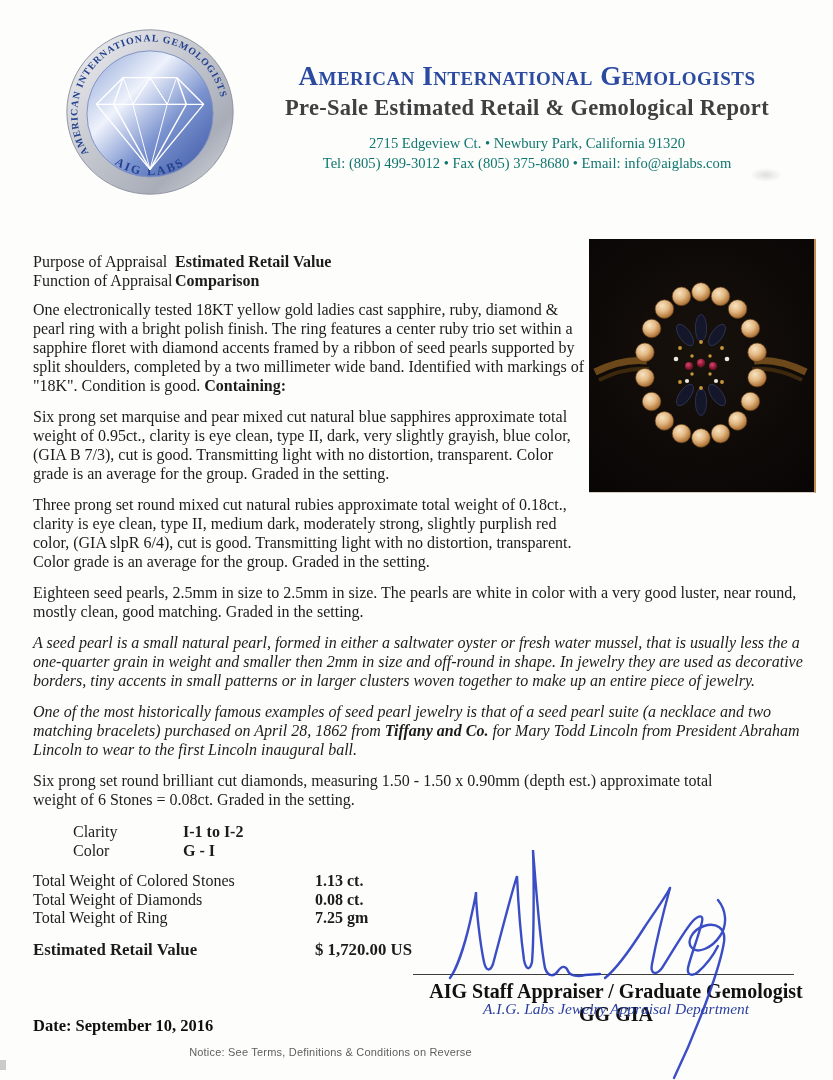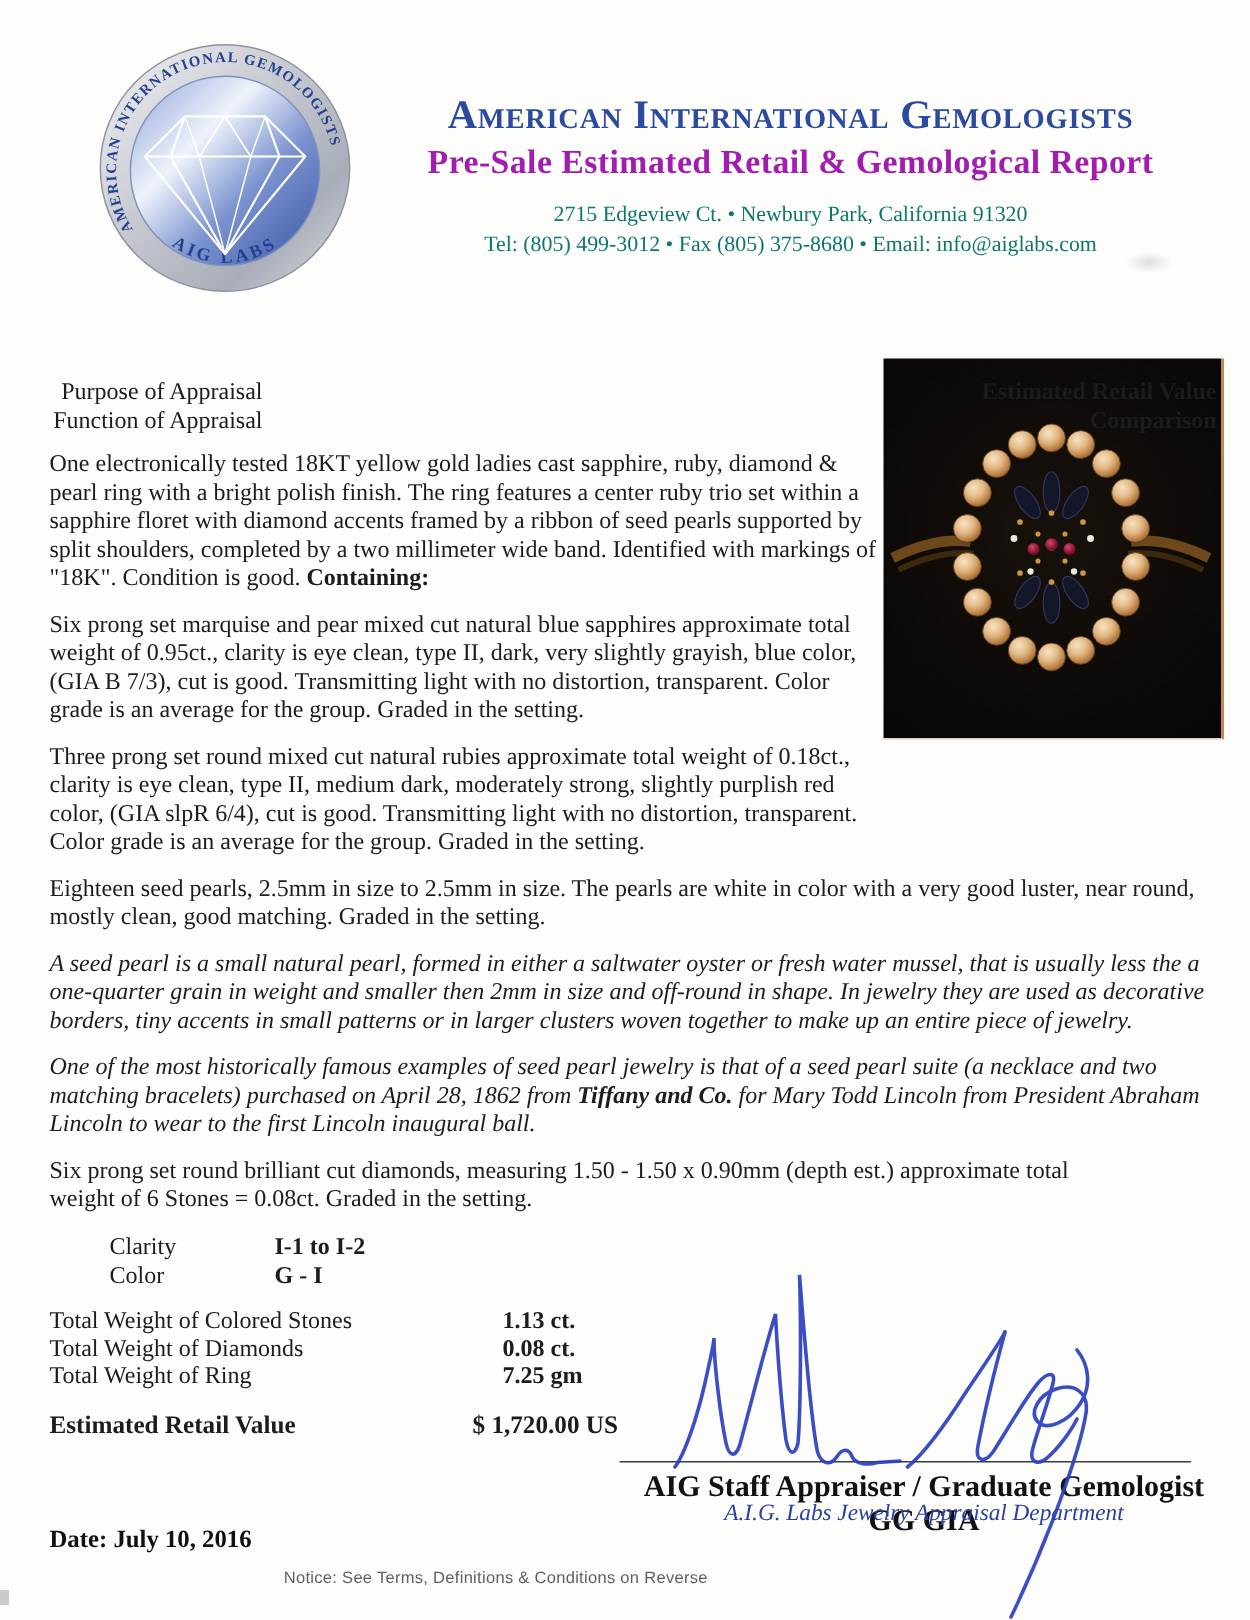--- a/index.html
+++ b/index.html
@@ -4,47 +4,47 @@
 <style>
   html,body{margin:0;padding:0;}
   body{width:833px;height:1080px;background:#ffffff;position:relative;
        font-family:"Liberation Serif", serif; color:#1c1c1c; overflow:hidden;}
   .page{position:absolute;inset:0;background:#fdfdfc;}
 
   
   .logo{position:absolute;left:62px;top:26px;width:176px;height:172px;}
   .header-text{position:absolute;left:243px;top:62px;width:568px;text-align:center;}
   .org-name{font-variant:small-caps;font-weight:600;font-size:27px;letter-spacing:.5px;color:#2b4aa0;line-height:1.1;}
-  .report-title{margin-top:3px;font-weight:bold;font-size:22.5px;letter-spacing:.3px;color:#a21caf;}
+  .report-title{margin-top:3px;font-weight:bold;font-size:22.5px;letter-spacing:.3px;color:#404040;}
   .addr{margin-top:12px;font-size:14.6px;line-height:1.38;color:#0f766e;}
 
   
   .photo{position:absolute;left:589px;top:239px;width:225px;height:253px;
          background:radial-gradient(circle at 50% 45%, #18120c 0%, #0d0907 65%, #080605 100%);
          border-right:2px solid #c08b4f; border-bottom:1px solid #d8cdbf;}
   .photo svg{display:block;}
 
   
   .main{position:absolute;left:33px;top:252px;width:778px;}
-  .info-row{display:grid;grid-template-columns:142px 1fr;font-size:16px;line-height:19px;text-align:right;}
+  .info-row{display:grid;grid-template-columns:142px 1fr;font-size:16px;line-height:19px;}
   .info-row .val{font-weight:bold;}
   .main p{margin:12px 0 0 0;font-size:16px;line-height:19px;}
   .main p.first{margin-top:10px;}
   .narrow{width:553px;}
   .ital{font-style:italic;font-size:15.6px;line-height:19.5px;}
   .diamond-para{width:706px;}
   .bold{font-weight:bold;}
 
   
   .grades{position:absolute;left:33px;top:822px;font-size:16px;line-height:19px;}
   .grades .row{display:grid;grid-template-columns:110px 1fr;margin-left:40px;}
   .grades .val{font-weight:bold;}
   .weights{position:absolute;left:33px;top:872px;font-size:16px;line-height:18.5px;}
   .weights .row{display:grid;grid-template-columns:282px 1fr;}
-  .weights .val{font-weight:bold;margin-left:20px;}
+  .weights .val{font-weight:bold;}
   .retail{position:absolute;left:33px;top:940px;font-size:16.8px;font-weight:bold;
           display:grid;grid-template-columns:282px 1fr;width:500px;}
 
   
   .sig-line{position:absolute;left:413px;top:974px;width:381px;border-top:1.5px solid #3c3c3c;}
   .sig-title{position:absolute;left:418px;top:980px;width:396px;text-align:center;
              font-weight:bold;font-size:20px;color:#111;}
   .sig-dept{position:absolute;left:418px;top:1000px;width:396px;text-align:center;
             font-style:italic;font-size:15.5px;color:#2b3f9e;}
   .sig-ink{position:absolute;left:430px;top:838px;width:380px;height:242px;pointer-events:none;z-index:6;}
@@ -253,18 +253,18 @@
 
   <svg class="sig-ink" viewBox="0 0 380 242">
     <g fill="none" stroke="#2a3fc0" stroke-width="2.4" stroke-linecap="round" opacity=".92">
       <path d="M20,140 C26,132 34,110 40,84 C43,70 46,58 46,54 C46,70 50,105 54,124 C56,133 60,134 63,126 C68,108 80,60 87,38 C88,60 91,100 94,122 C96,132 100,133 102,124 C104,100 104,40 103,12 C106,50 110,105 115,130 C118,139 124,139 128,133 C132,127 136,128 138,133 C140,138 148,139 155,137 L170,136"></path>
       <path d="M175,140 C185,132 200,112 214,90 C226,72 236,58 240,50"></path>
       <path d="M240,50 C234,72 226,105 222,126 C220,136 226,138 232,130 C240,118 252,96 262,84 C268,77 274,76 272,84 C268,100 260,120 258,130 C257,137 262,139 268,134 C276,127 284,116 288,108"></path>
       <path d="M288,62 C296,72 298,86 290,98 C282,110 268,116 262,110 C256,104 262,92 274,88 C286,84 296,90 294,104 C290,130 268,190 244,240"></path>
     </g>
   </svg>
 
-  <div class="date-line">Date: July 10, 2016</div>
+  <div class="date-line">Date: September 10, 2016</div>
   <div class="notice">Notice: See Terms, Definitions &amp; Conditions on Reverse</div>
 
   <div class="smudge"></div>
   <div class="edge-dash"></div>
 </div>
 
 </body></html>

